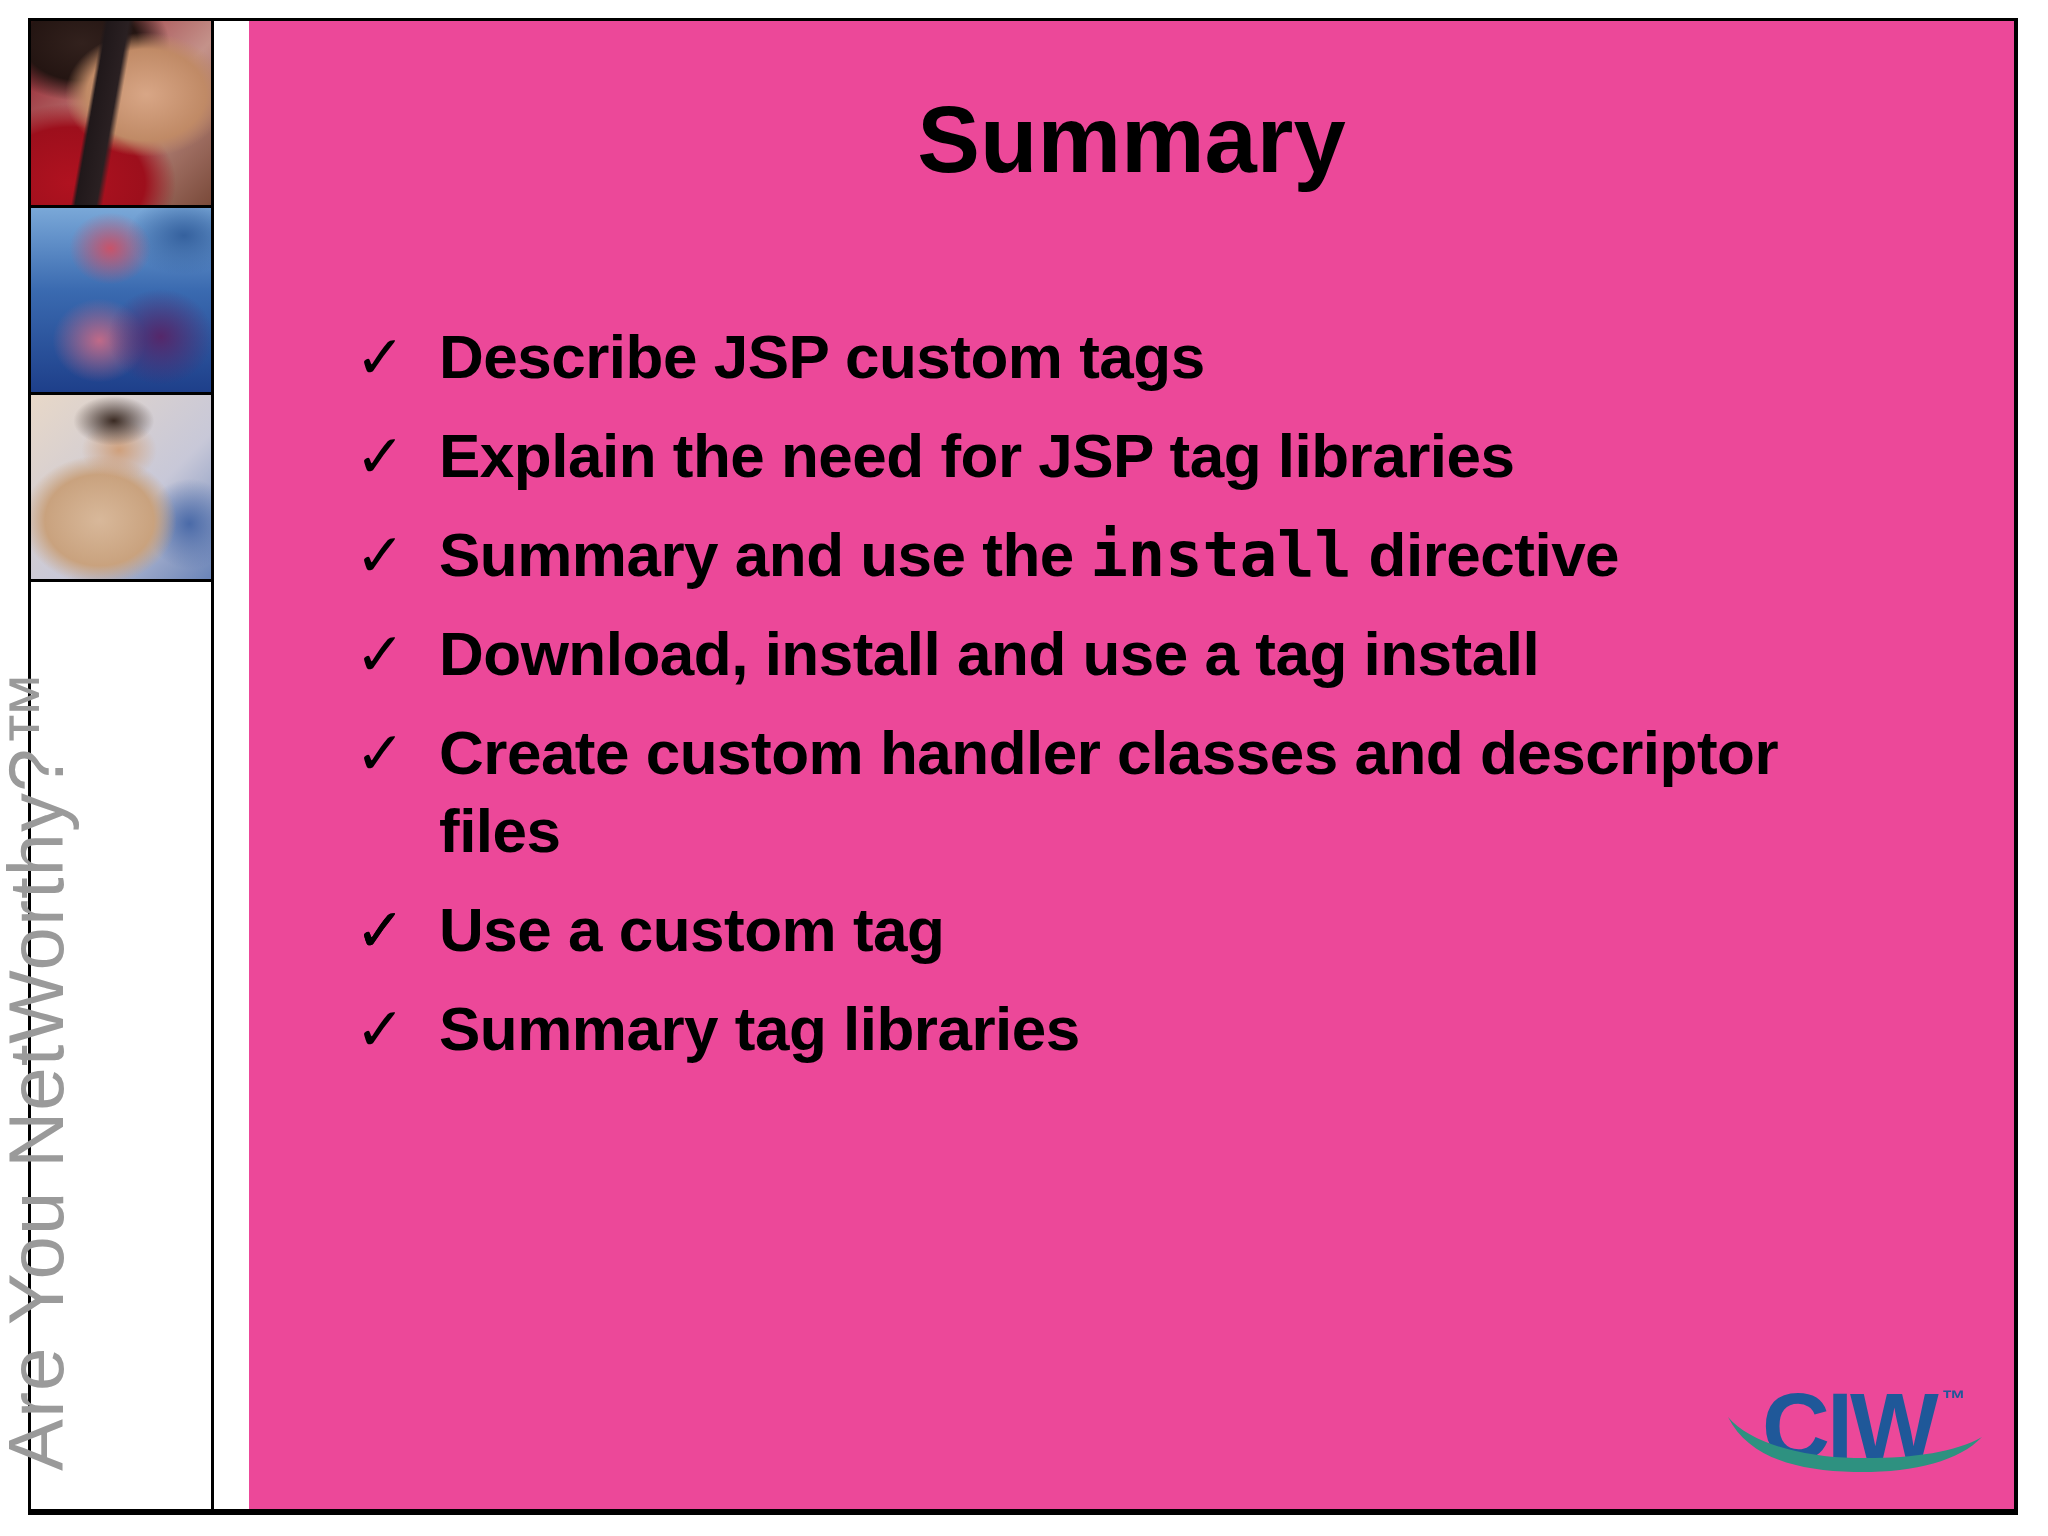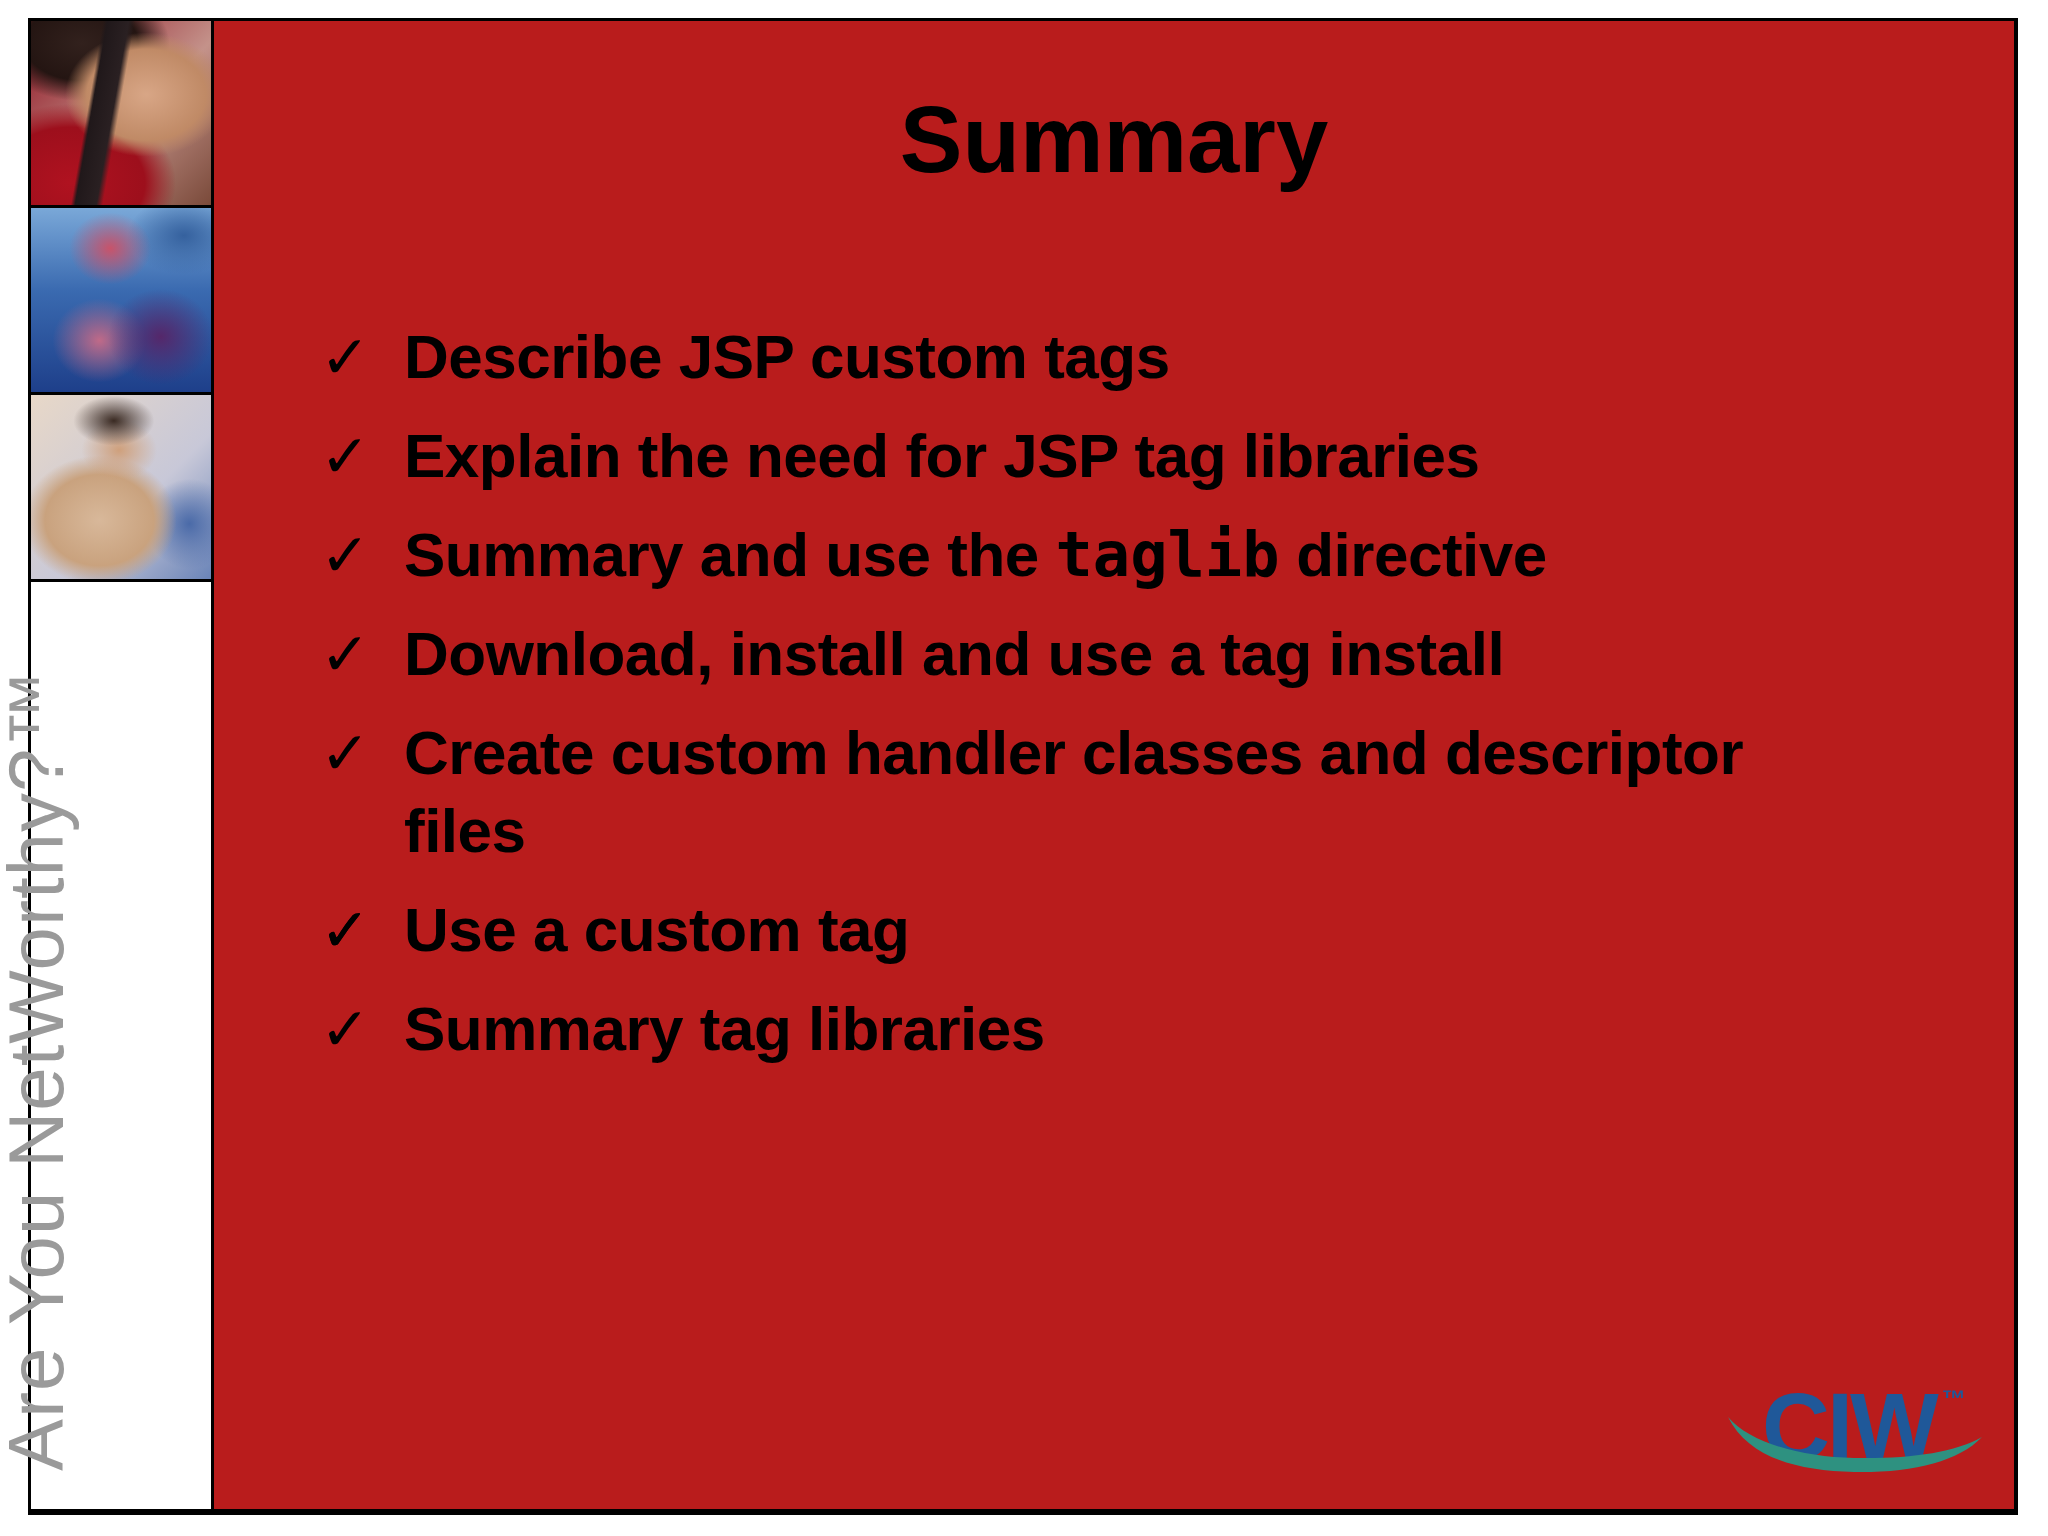--- a/index.html
+++ b/index.html
@@ -47,21 +47,21 @@
       linear-gradient(135deg, #e8d8c8 0%, #c8c8d8 60%, #6a84b8 100%);
   }
   .tagline-area { flex:1; position:relative; background:#fff; }
   .tagline {
     position:absolute; left:44px; bottom:38px;
     transform-origin:0 100%; transform:rotate(-90deg);
     white-space:nowrap;
     font-size:78px; line-height:1; letter-spacing:1px; color:#9a9a9a;
   }
   
-  .content { flex:1; position:relative; background:#b91c1c; }
+  .content { flex:1; position:relative; background:#ec4899;margin-left:35px; }
   .slide-title {
     margin:70px 0 0 0; text-align:center;
     font-size:94px; line-height:1.05; font-weight:bold; color:#000;
     letter-spacing:0;
   }
   .bullets {
     list-style:none; margin:128px 0 0 0; padding:0 0 0 106px;
   }
   .bullets li {
     position:relative; padding-left:84px; margin-bottom:21px;
@@ -96,21 +96,21 @@
         <div class="tagline">Are You NetWorthy?™</div>
       </div>
     </div>
 
     <div class="content">
       <h1 class="slide-title">Summary</h1>
 
       <ul class="bullets" id="bullet-list">
           <li><span class="check">✓</span><span><span>Describe JSP custom tags</span></span></li>
           <li><span class="check">✓</span><span><span>Explain the need for JSP tag libraries</span></span></li>
-          <li><span class="check">✓</span><span><span>Summary and use the </span><span class="code">taglib</span><span> directive</span></span></li>
+          <li><span class="check">✓</span><span><span>Summary and use the </span><span class="code">install</span><span> directive</span></span></li>
           <li><span class="check">✓</span><span><span>Download, install and use a tag install</span></span></li>
           <li><span class="check">✓</span><span><span>Create custom handler classes and descriptor
 files</span></span></li>
           <li><span class="check">✓</span></li>
           <li><span class="check">✓</span><span><span>Use a custom tag</span></span></li>
           <li><span class="check">✓</span><span><span>Summary tag libraries</span></span></li>
         </ul>
 
       <svg class="logo" viewBox="0 0 260 110" xmlns="http://www.w3.org/2000/svg">
         <text x="36" y="82" font-family="Liberation Sans, sans-serif" font-size="94" font-weight="bold" letter-spacing="-3" fill="#1f5899">CIW</text>

